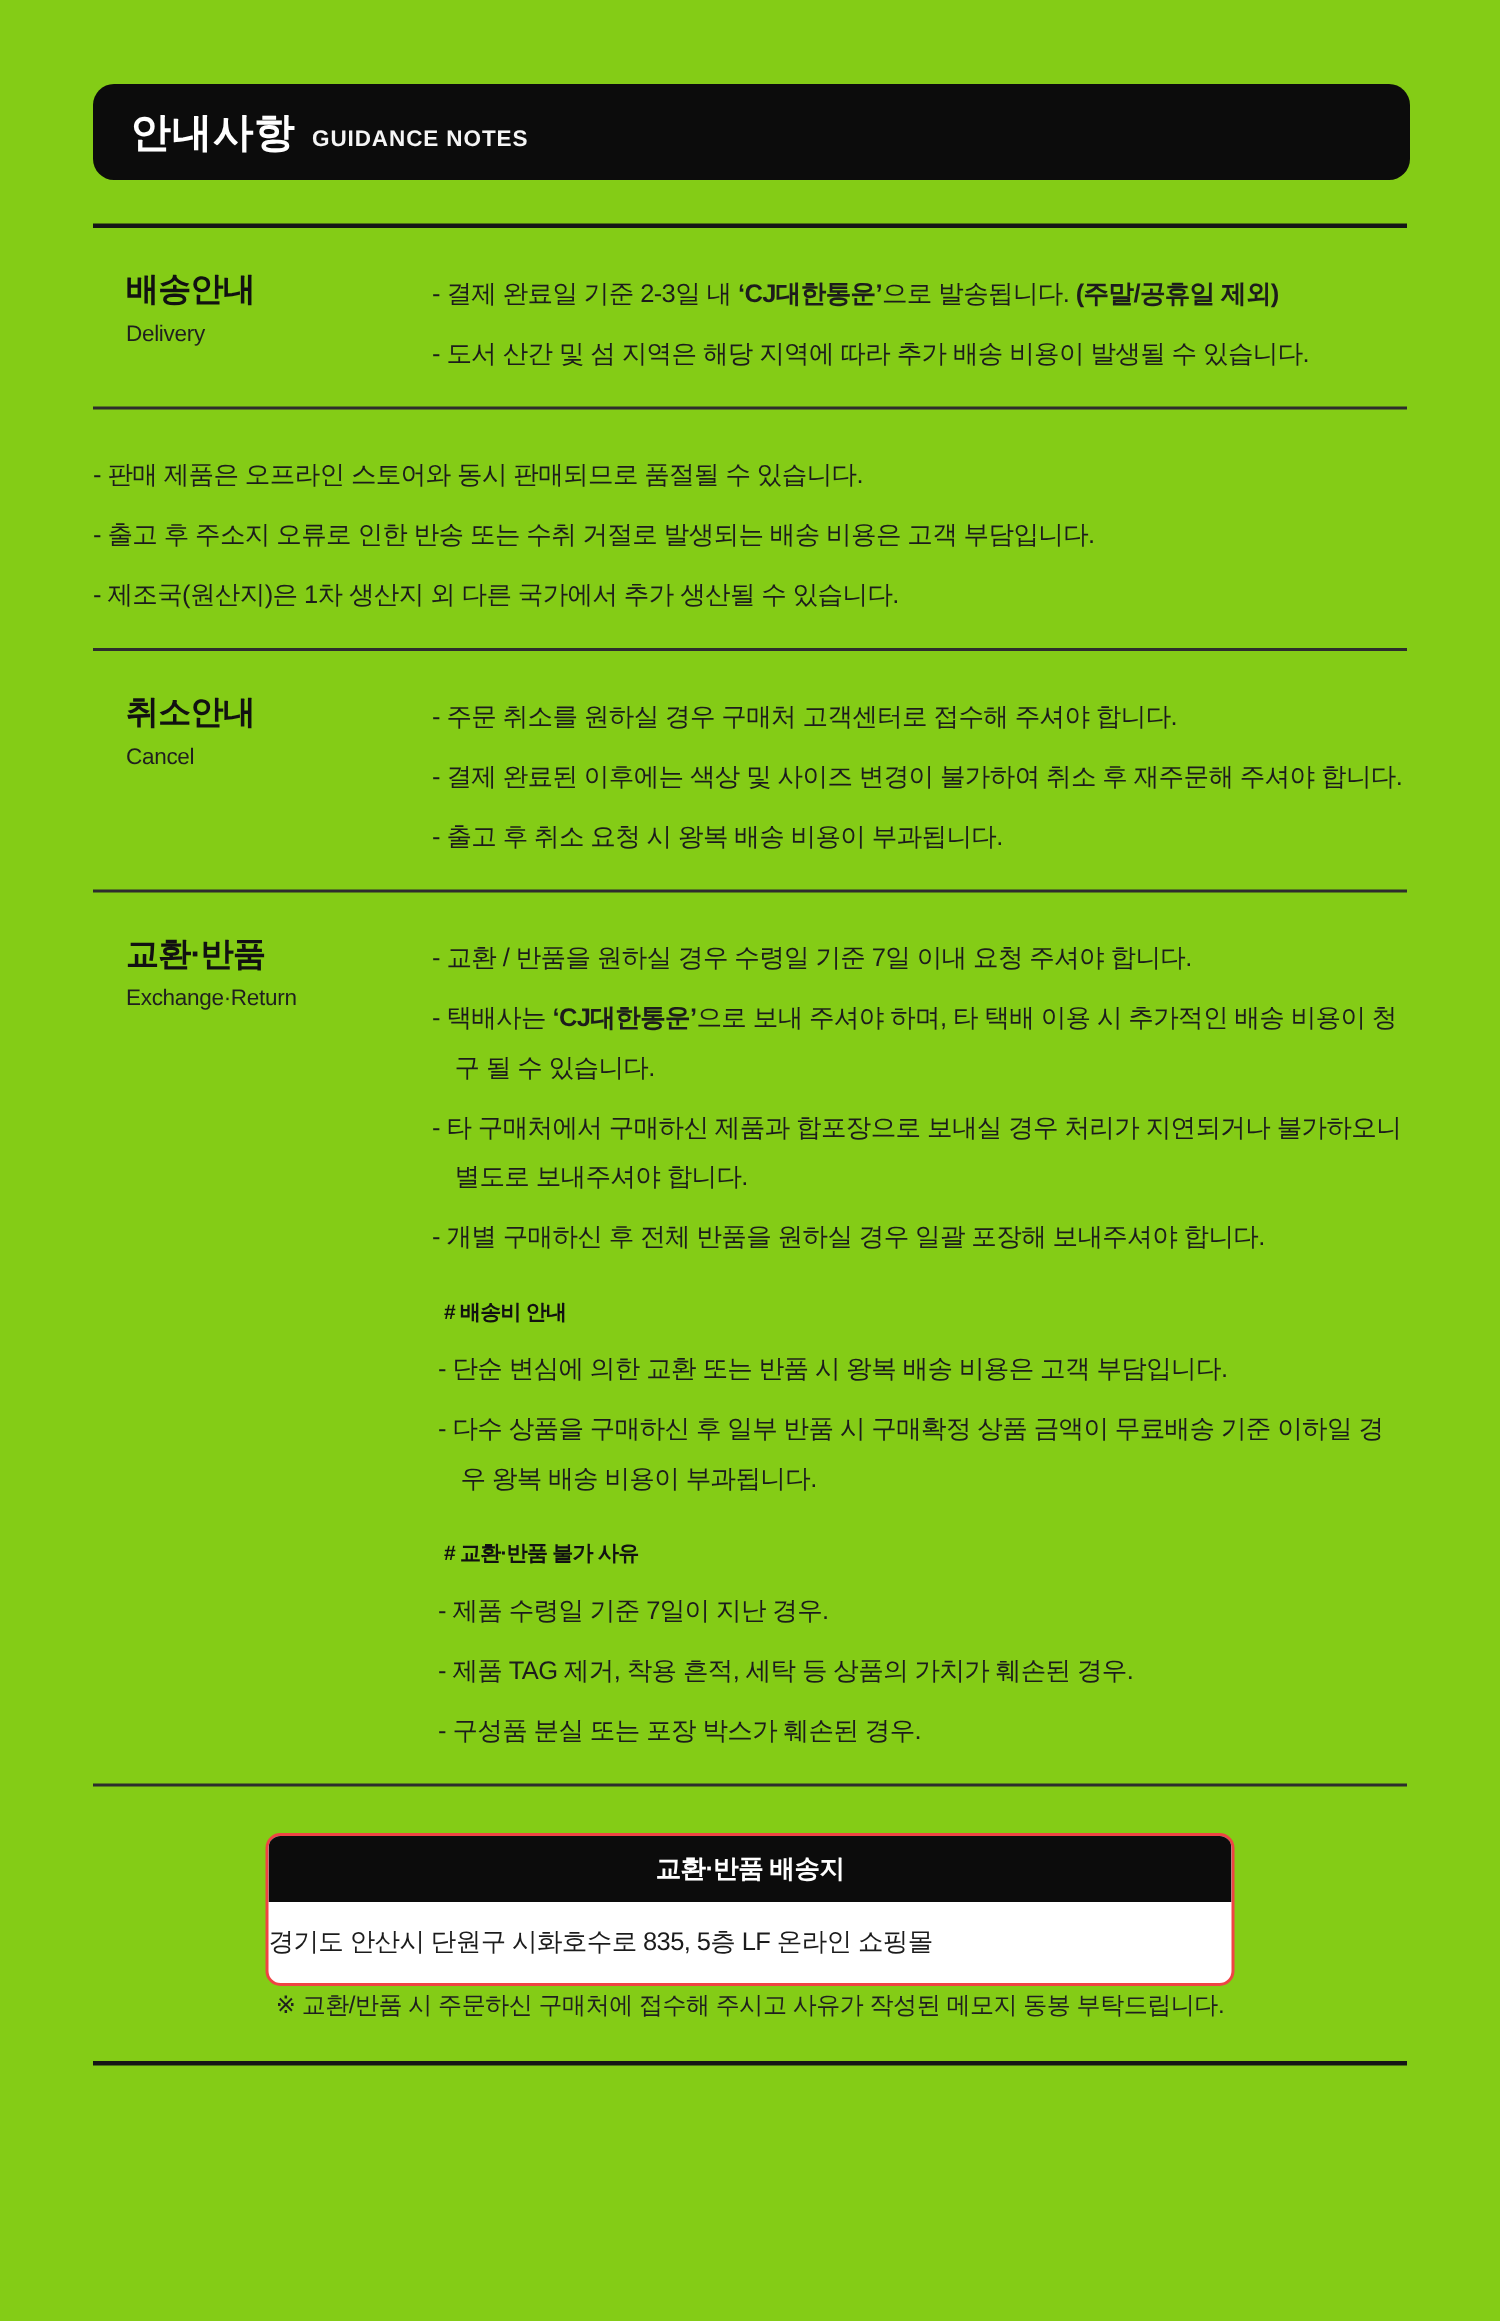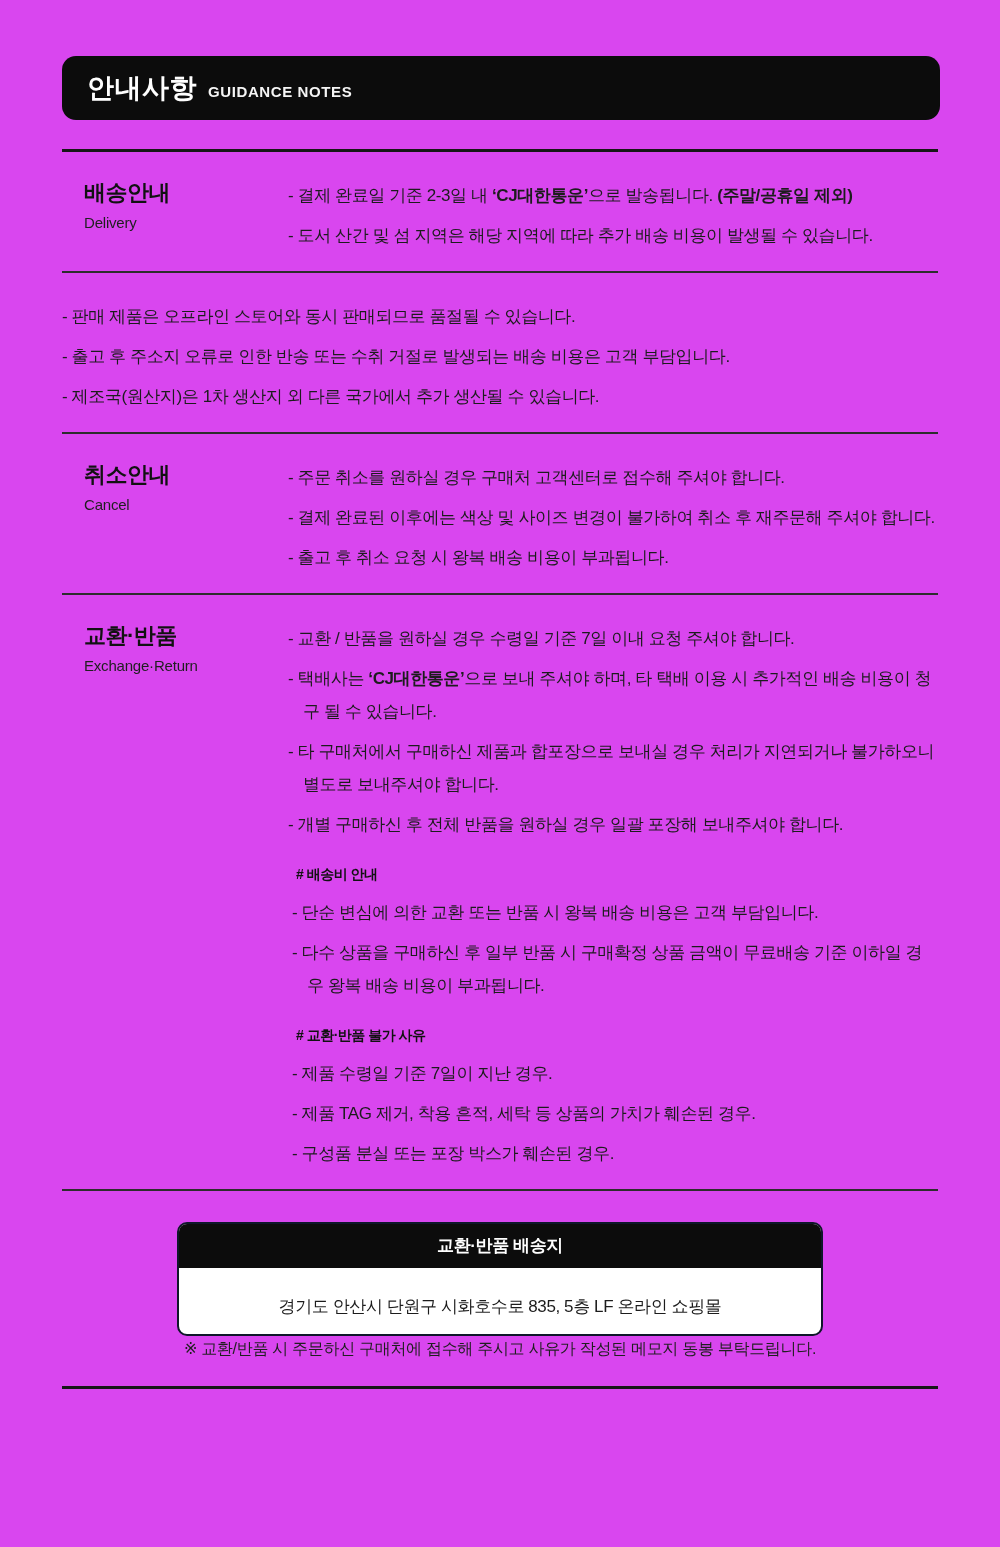--- a/index.html
+++ b/index.html
@@ -3,21 +3,21 @@
 <meta charset="utf-8">
 <style>
   * { margin: 0; padding: 0; box-sizing: border-box; }
   html, body { background: #ffffff; }
   body { font-family: "Liberation Sans", "DejaVu Sans", sans-serif; }
   .page {
     position: relative;
     width: 1000px;
     height: 1547px;
     margin: 0 auto;
-    background: #d946ef;
+    background: #84cc16;
     color: #1a1a1a;
     overflow: hidden;
   }
   
   .header-bar {
     margin: 56px 60px 0 62px;
     height: 64px;
     background: #0c0c0c;
     border-radius: 14px;
     display: flex;
@@ -90,41 +90,39 @@
     padding-left: 8px;
     margin-bottom: 5px;
     line-height: 33px;
     letter-spacing: -0.5px;
   }
   .subsection .bullet { margin-left: 4px; }
   
   .address-box {
     width: 646px;
     margin: 31px auto 0 auto;
-    border: 2px solid #0f172a;
+    border: 2px solid #ef4444;
     border-radius: 10px;
     overflow: hidden;
     background: #ffffff;
   }
   .address-head {
     background: #0c0c0c;
     color: #ffffff;
     font-size: 17px;
     font-weight: 700;
     text-align: center;
     padding: 10px 0 11px 0;
     letter-spacing: -0.4px;
   }
   .address-body {
     font-size: 17px;
     color: #1c1c1c;
-    text-align: center;
     padding: 15px 0 16px 0;
     letter-spacing: -0.4px;
-    margin-top: 12px;
   }
   .footnote {
     text-align: center;
     font-size: 16px;
     color: #1f1f1f;
     margin-top: 3px;
     letter-spacing: -0.3px;
   }
 </style>
 </head>

